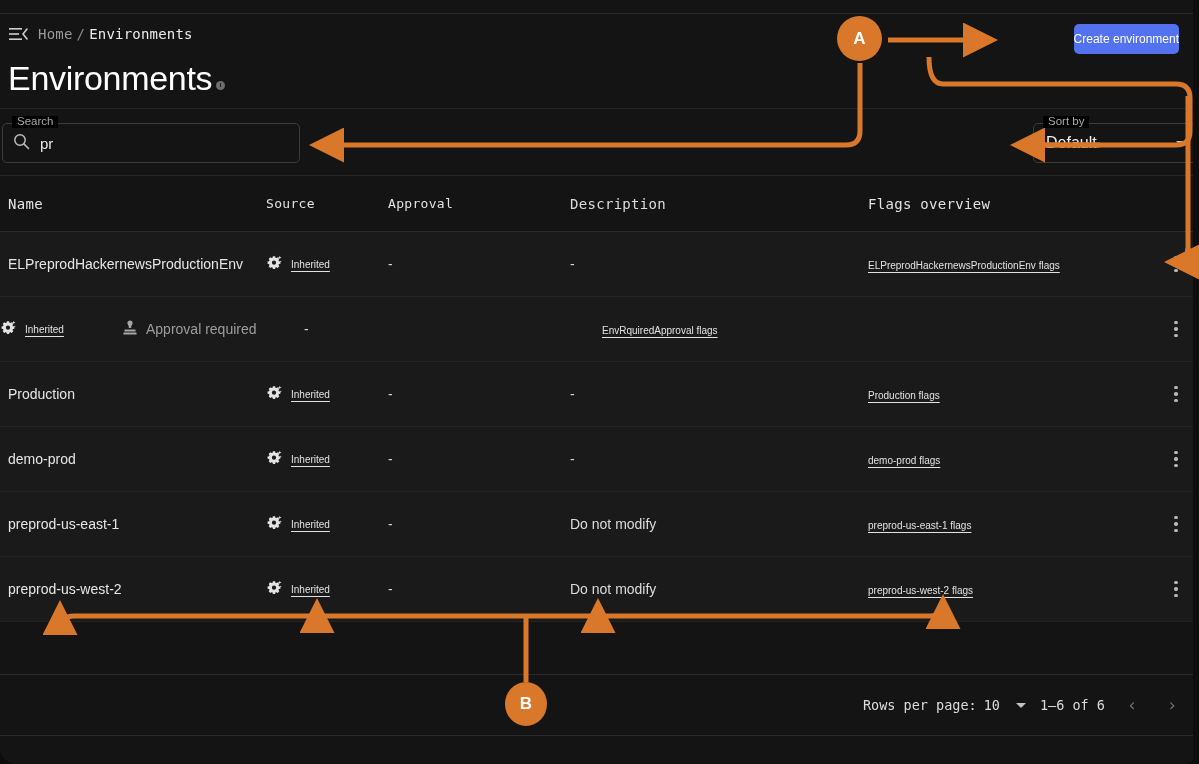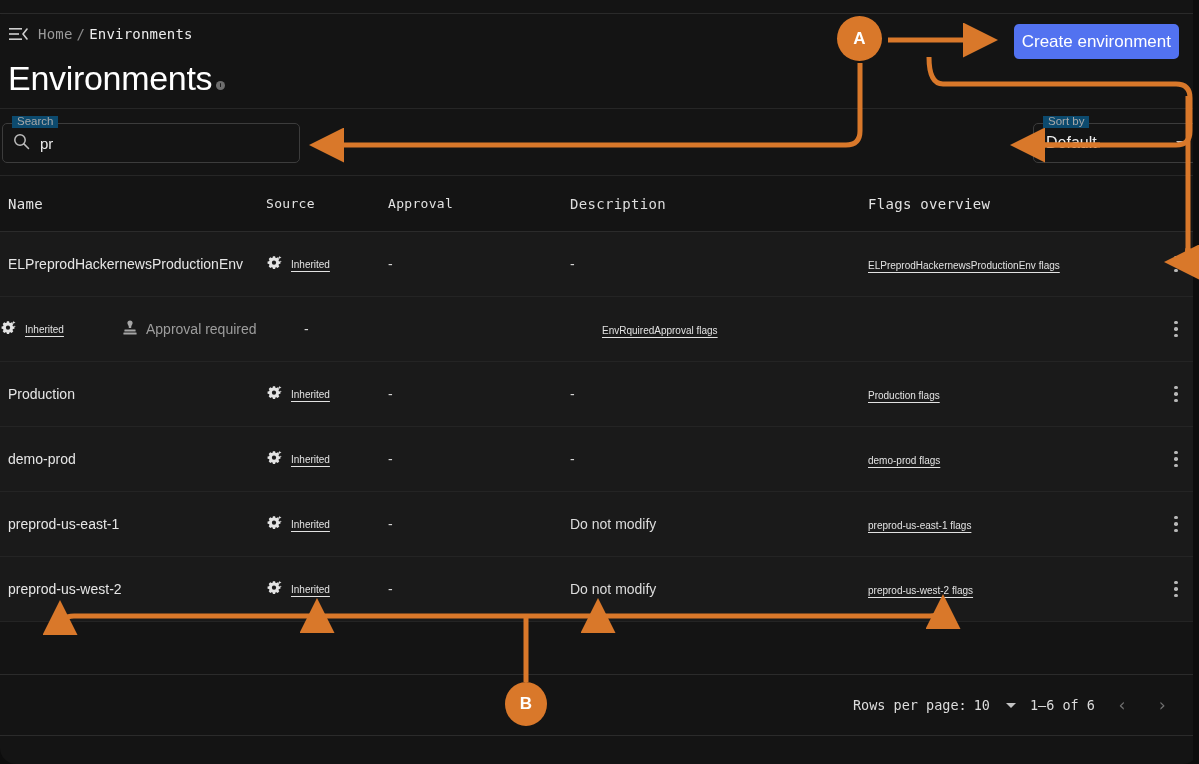--- a/index.html
+++ b/index.html
@@ -46,37 +46,37 @@
   .info-dot::after{
     content:""; position:absolute; left:3.6px; top:2px; width:1.6px; height:4.4px;
     background:#1c1c1c; border-radius:1px;
   }
 
   
   .create-btn {
     position: absolute; top: 24px; right: 20px;
     background: #5272f0; color: #fff;
     border: none; border-radius: 5px;
-    font-size: 17px; font-family: "Liberation Sans", sans-serif;
-    padding: 9px 8px; cursor: pointer; line-height: 1;
+    font-size: 12px; font-family: "Liberation Sans", sans-serif;
+    padding: 9px 0; cursor: pointer; line-height: 1;
   }
 
   
   .filterbar {
     position: absolute; top: 108px; left: 0; right: 0; height: 68px;
     border-top: 1px solid #262626; border-bottom: 1px solid #262626;
   }
   .field {
     position: absolute; top: 14px;
     height: 40px; border: 1px solid #3c3c3c; border-radius: 5px;
     display: flex; align-items: center;
   }
   .field .notch-label {
     position: absolute; top: -8px; left: 9px;
-    background: #0c4a6e; padding: 0 5px;
+    background: #000000; padding: 0 5px;
     font-size: 11.5px; color: #a8a8a8; line-height: 1;
   }
   .search-field { left: 2px; width: 298px; padding-left: 10px; gap: 10px; }
   .search-field input {
     background: transparent; border: none; outline: none;
     color: #e9e9e9; font-size: 15px; font-family: "Liberation Sans", sans-serif;
     width: 240px;
   }
   .sort-field { right: 2px; width: 164px; padding: 0 10px 0 12px; justify-content: space-between; cursor: pointer; }
   .sort-value { font-size: 16px; color: #efefef; }
@@ -113,21 +113,21 @@
   .dash { color: #d4d4d4; font-size: 14px; }
   .muted { color: #9d9d9d; font-size: 14px; }
   .kebab { display: flex; flex-direction: column; gap: 3px; cursor: pointer; padding: 6px; }
   .kebab i { width: 3.5px; height: 3.5px; border-radius: 50%; background: #b9b9b9; display:block; }
 
   
   .footer {
     position: absolute; top: 674px; left: 0; right: 0; height: 62px;
     border-top: 1px solid #2b2b2b; border-bottom: 1px solid #2b2b2b;
     display: flex; align-items: center; justify-content: flex-end;
-    padding-right: 24px; gap: 14px;
+    padding-right: 14px; gap: 14px;
     font-family: "DejaVu Sans Mono", monospace; font-size: 13.5px; color: #dcdcdc;
   }
   .rpp { display: flex; align-items: center; gap: 7px; }
   .rpp-val { display: flex; align-items: center; gap: 16px; cursor: pointer; }
   .pager-arrow {
     width: 26px; height: 26px; display: flex; align-items: center; justify-content: center;
     color: #6f6f6f; font-size: 17px; cursor: pointer;
   }
 
   

